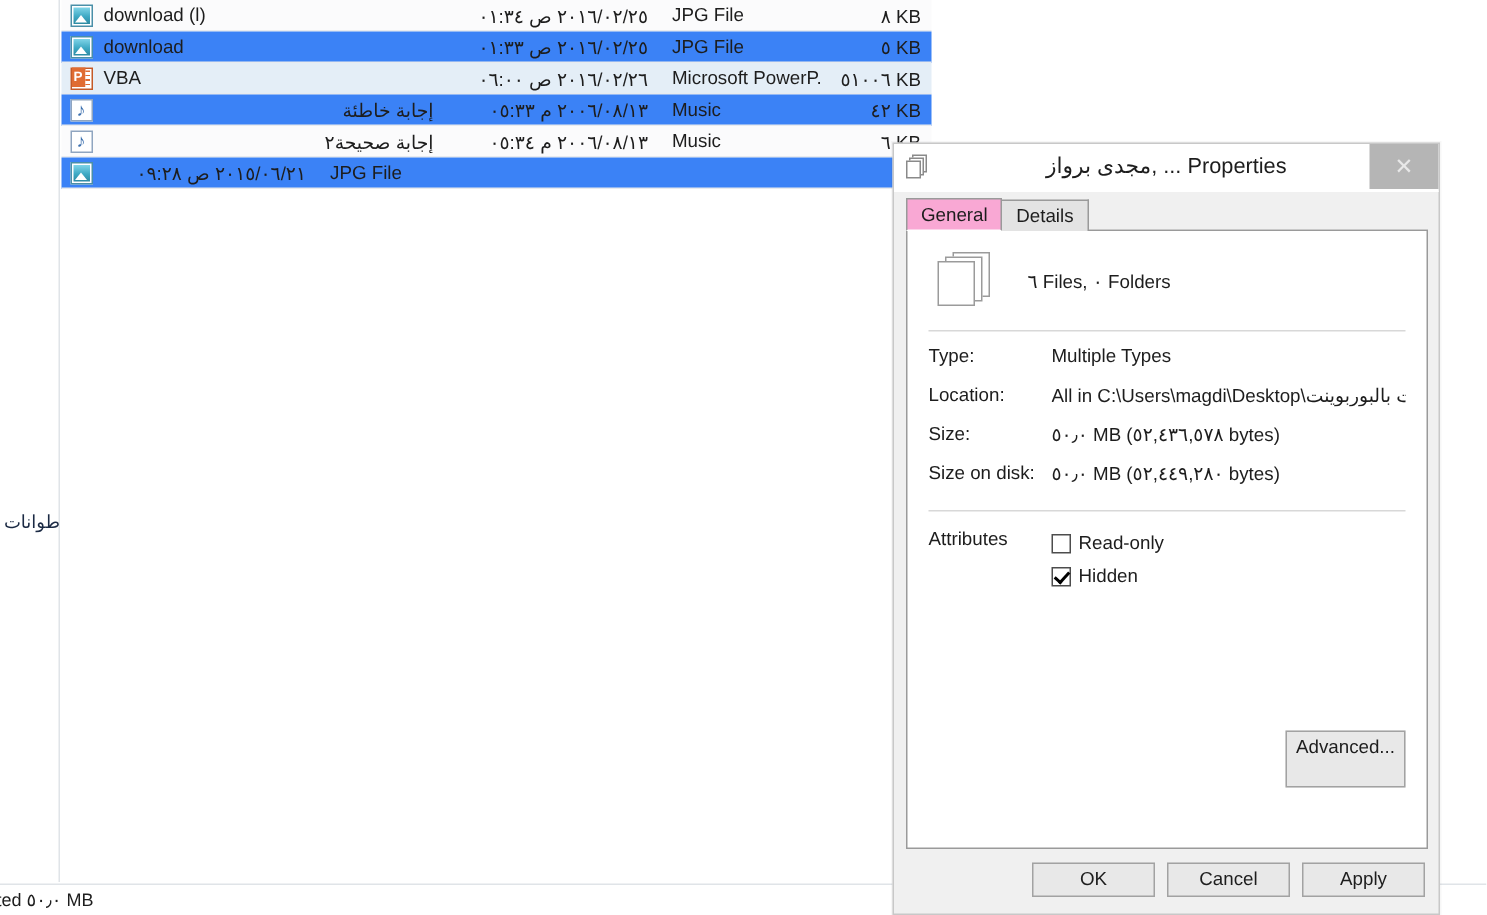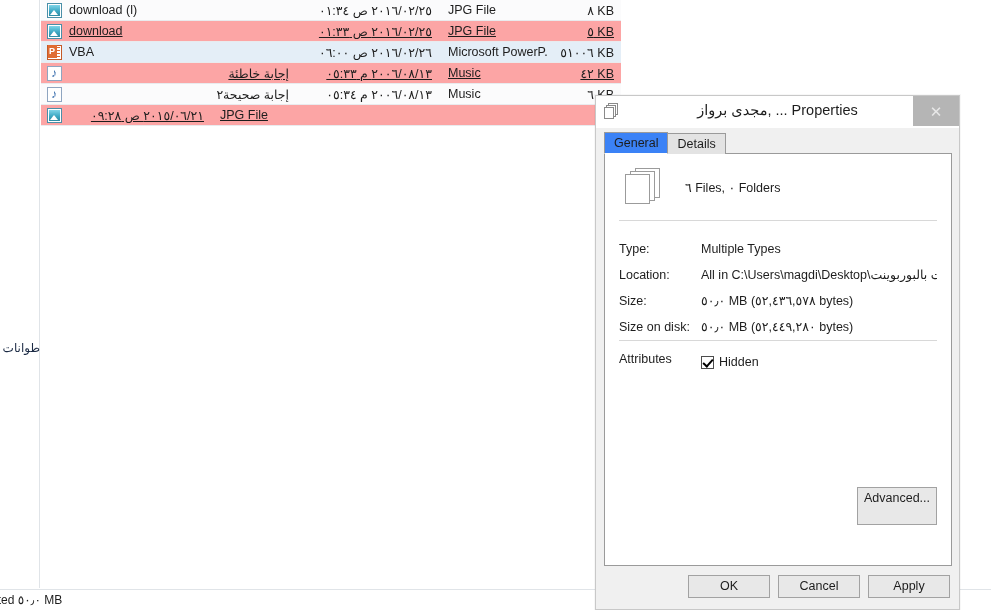--- a/index.html
+++ b/index.html
@@ -57,21 +57,21 @@
   .frow {
     position: relative;
     height: 21px;
     display: flex;
     align-items: center;
     border-bottom: 1px solid #e9ebee;
     background: #fbfbfc;
     font-size: 12.5px;
     color: #1d1d1d;
   }
-  .frow.alt { background: #fca5a5; text-decoration: underline; }
+  .frow.alt { background: #3b82f6; }
   .frow.selected { background: #e4eef7; }
 
   .f-icon {
     width: 26px;
     min-width: 26px;
     display: flex;
     justify-content: center;
     align-items: center;
   }
 
@@ -261,21 +261,21 @@
     height: 21px;
     padding: 0 9px;
     line-height: 20px;
     border: 1px solid #9a9a9a;
     border-bottom: none;
     background: #e3e3e3;
     color: #1d1d1d;
     margin-right: -1px;
   }
   .tab.active {
-    background: #3b82f6;
+    background: #f9a8d4;
     height: 22px;
     line-height: 21px;
     position: relative;
     z-index: 4;
     border-bottom: 1px solid #ffffff;
   }
 
   .tabpage {
     position: absolute;
     left: 8px; top: 57px;
@@ -317,21 +317,21 @@
     background: #d8d8d8;
     margin: 2px 14px 0 14px;
   }
 
   .props {
     padding: 9px 14px 0 14px;
   }
 
   .prow {
     display: flex;
-    align-items: flex-end;
+    align-items: flex-start;
     min-height: 26px;
     font-size: 12.5px;
     color: #1d1d1d;
   }
   .plabel {
     flex: 0 0 82px;
     width: 82px;
   }
   .pvalue {
     flex: 1 1 auto;
@@ -537,20 +537,24 @@
             <span class="pvalue mixed">٥٠٫٠ MB (٥٢,٤٤٩,٢٨٠ bytes)</span>
           </div>
         </div>
 
       <div class="sep2"></div>
 
       <div class="attrs">
         <div class="attrs-label">Attributes</div>
         <div class="attrs-boxes">
           <div class="cbrow">
+            <span class="cb"></span>
+            <span>Read-only</span>
+          </div>
+          <div class="cbrow">
             <span class="cb checked"></span>
             <span>Hidden</span>
           </div>
         </div>
       </div>
 
       <div class="adv-btn">Advanced...</div>
     </div>
 
     <div class="dlg-buttons">

